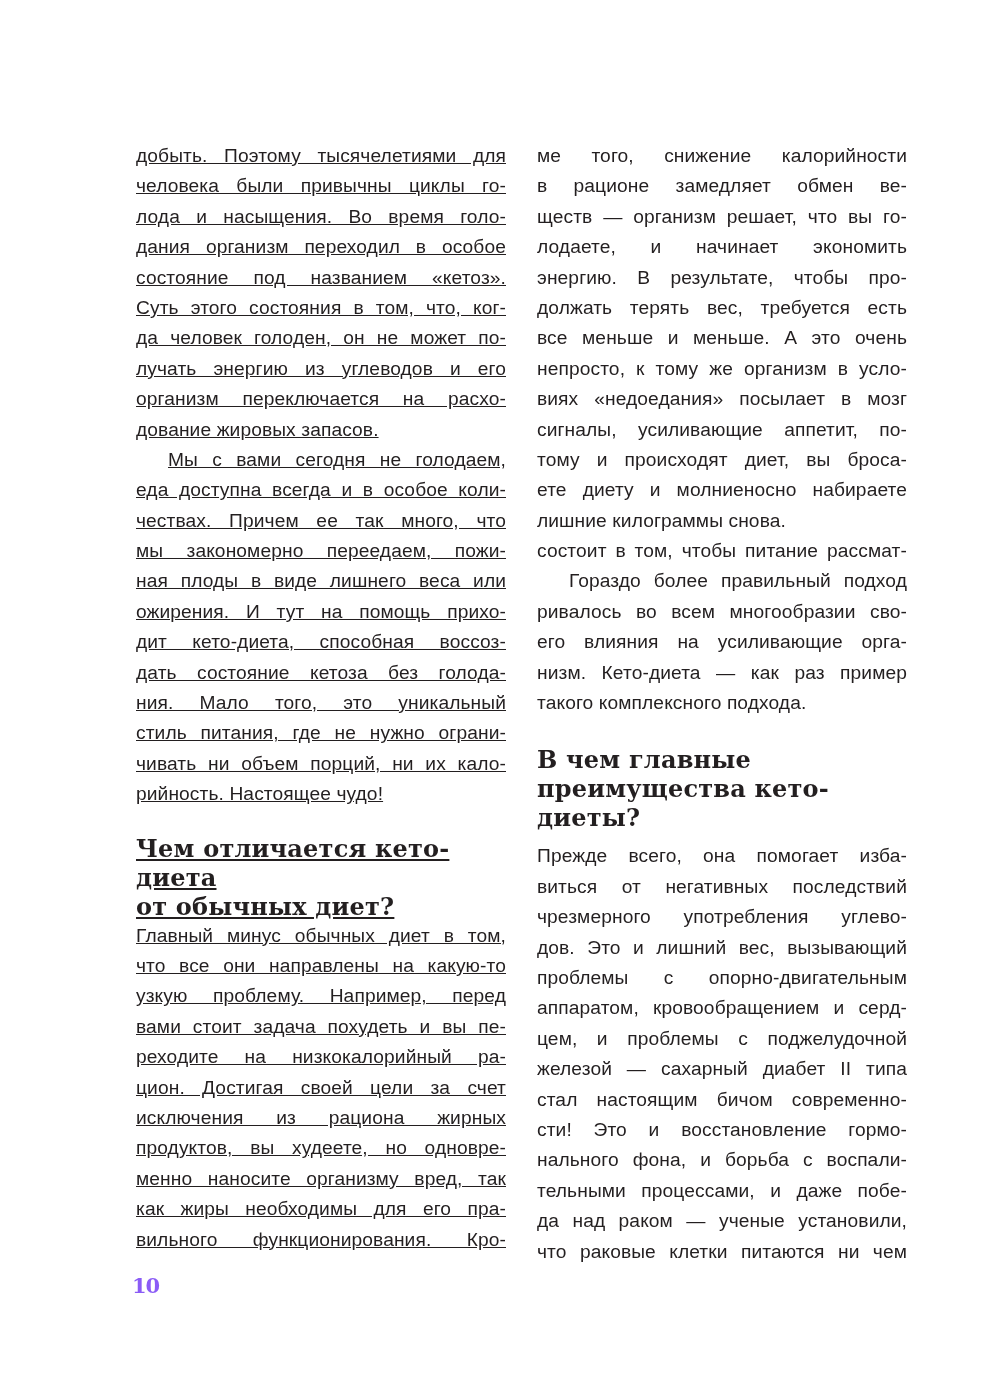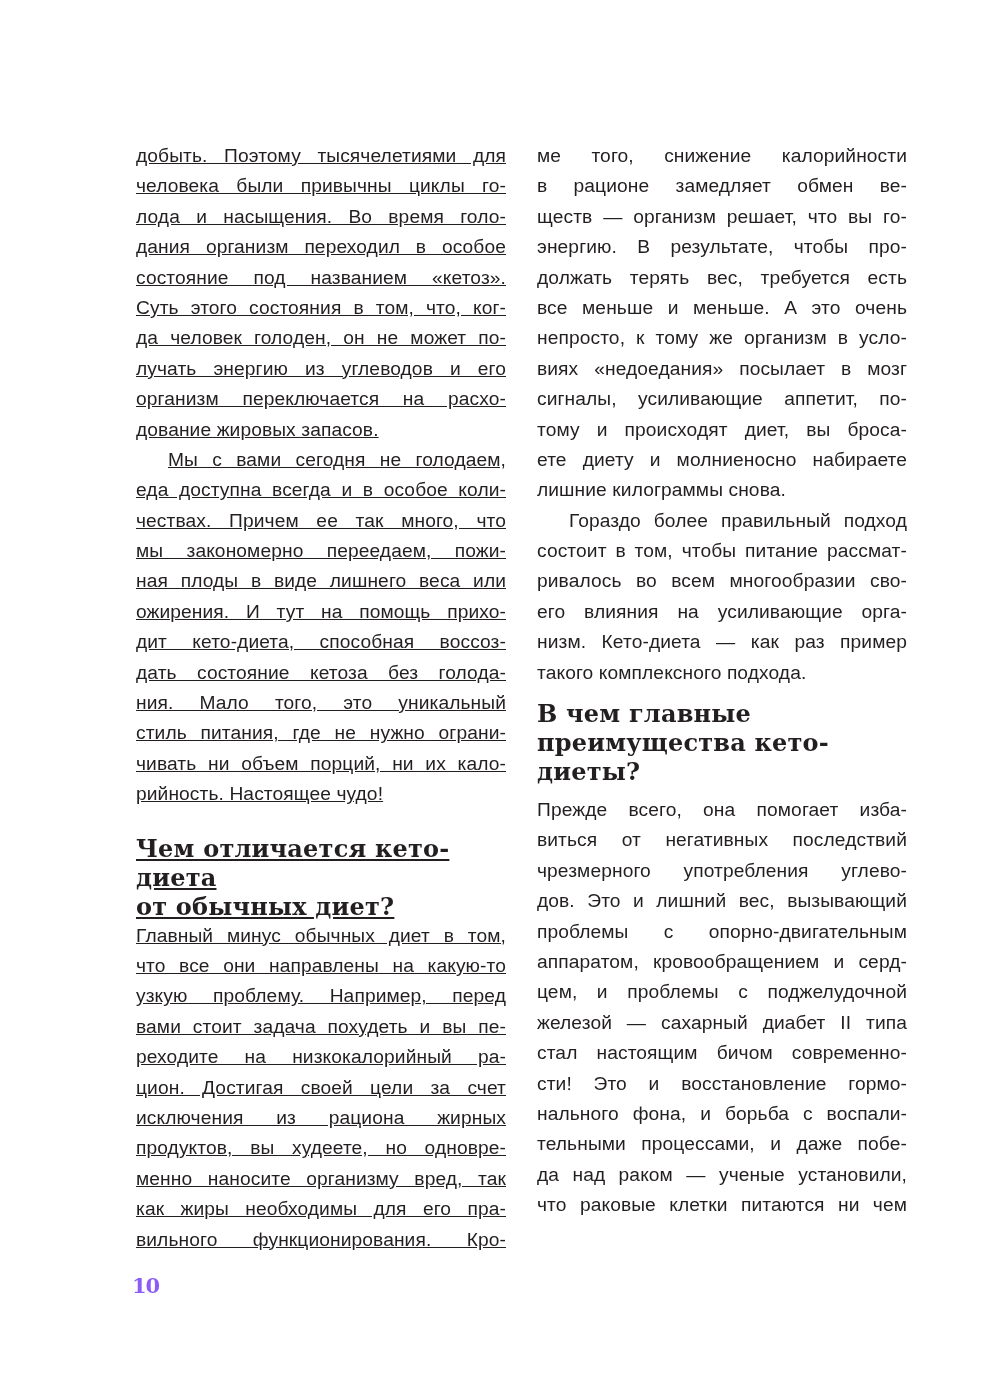--- a/index.html
+++ b/index.html
@@ -32,21 +32,21 @@
     .ln.indent { text-indent: 32px; }
     .heading {
       font-family: "DejaVu Serif", serif;
       font-weight: bold;
       font-size: 24px;
       line-height: 29px;
       color: #231f20;
       letter-spacing: 0.2px;
     }
     #h1 { margin-top: 24px; }
-    #h2 { margin-top: 11px; margin-bottom: 9px; }
+    #h2 { margin-top: 27px; margin-bottom: 9px; }
     .page-number {
       position: absolute;
       left: 132px;
       top: 1273px;
       font-family: "DejaVu Serif", serif;
       font-weight: bold;
       font-size: 21px;
       letter-spacing: -1px;
       color: #8b5cf6;
     }
@@ -98,33 +98,34 @@
     <div class="ln">как жиры необходимы для его пра-</div>
     <div class="ln">вильного функционирования. Кро-</div>
   </div>
 </div>
 
 <div id="col-right" class="col">
   <div>
     <div class="ln">ме того, снижение калорийности</div>
     <div class="ln">в рационе замедляет обмен ве-</div>
     <div class="ln">ществ — организм решает, что вы го-</div>
+    <div class="ln">лодаете, и начинает экономить</div>
     <div class="ln">энергию. В результате, чтобы про-</div>
     <div class="ln">должать терять вес, требуется есть</div>
     <div class="ln">все меньше и меньше. А это очень</div>
     <div class="ln">непросто, к тому же организм в усло-</div>
     <div class="ln">виях «недоедания» посылает в мозг</div>
     <div class="ln">сигналы, усиливающие аппетит, по-</div>
     <div class="ln">тому и происходят диет, вы броса-</div>
     <div class="ln">ете диету и молниеносно набираете</div>
     <div class="ln last">лишние килограммы снова.</div>
   </div>
   <div>
+    <div class="ln">состоит в том, чтобы питание рассмат-</div>
     <div class="ln indent">Гораздо более правильный подход</div>
-    <div class="ln">состоит в том, чтобы питание рассмат-</div>
     <div class="ln">ривалось во всем многообразии сво-</div>
     <div class="ln">его влияния на усиливающие орга-</div>
     <div class="ln">низм. Кето-диета — как раз пример</div>
     <div class="ln last">такого комплексного подхода.</div>
   </div>
   <div id="h2" class="heading">
     <div>В чем главные</div>
     <div>преимущества кето-диеты?</div>
   </div>
   <div>

